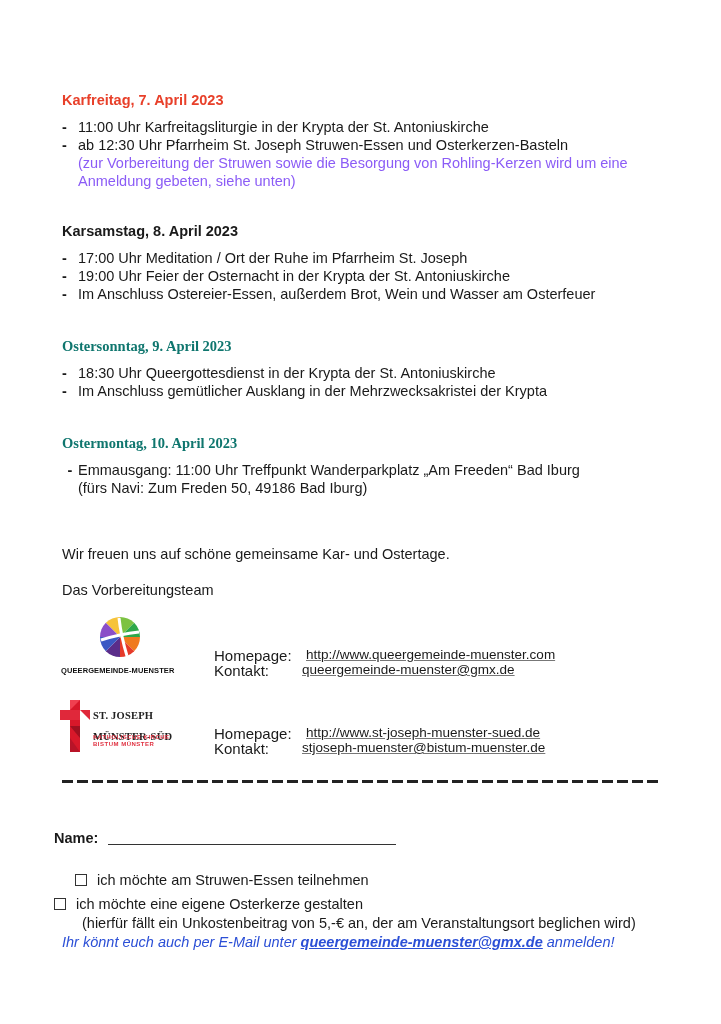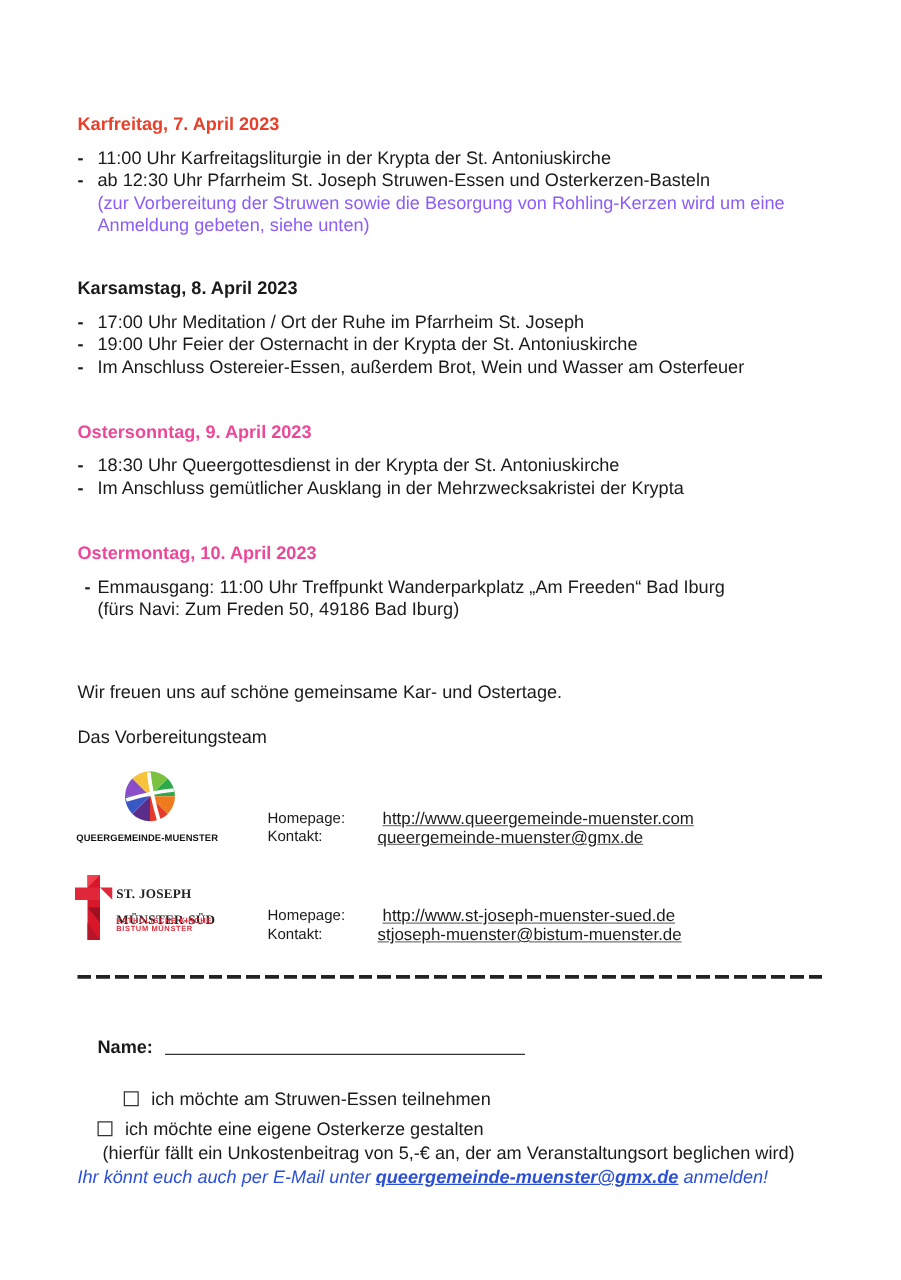--- a/index.html
+++ b/index.html
@@ -17,21 +17,21 @@
       font-size: 14.5px;
     }
     .abs { position: absolute; }
     .heading {
       font-weight: bold;
       font-size: 14.5px;
       white-space: nowrap;
     }
     .h-red { color: #e8402a; }
     .h-black { color: #1a1a1a; }
-    .h-orange { color: #ec4899; }
+    .h-orange { color: #0f766e; font-family: Liberation Serif, serif; }
     .item {
       position: absolute;
       left: 62px;
       white-space: nowrap;
       line-height: 18px;
     }
     .dash {
       display: inline-block;
       width: 16px;
       font-weight: bold;
@@ -45,21 +45,21 @@
     }
     .plain {
       position: absolute;
       left: 62px;
       white-space: nowrap;
     }
     .contact-label {
       position: absolute;
       left: 214px;
       white-space: nowrap;
-      font-size: 12px;
+      font-size: 15px;
     }
     .contact-link {
       position: absolute;
       white-space: nowrap;
       font-size: 13.5px;
       color: #1a1a1a;
       text-decoration: underline;
       text-decoration-color: #777;
     }
     .logo-text-qg {
@@ -97,21 +97,21 @@
     .cut-line {
       position: absolute;
       left: 62px;
       top: 780px;
       width: 596px;
       height: 3px;
       background: repeating-linear-gradient(90deg, #222 0 11px, transparent 11px 15px);
     }
     .form-row {
       position: absolute;
-      left: 78px;
+      left: 54px;
       white-space: nowrap;
     }
     .checkbox {
       display: inline-block;
       width: 10px;
       height: 10px;
       border: 1px solid #333;
       margin-right: 10px;
       vertical-align: -1px;
       background: #fff;

